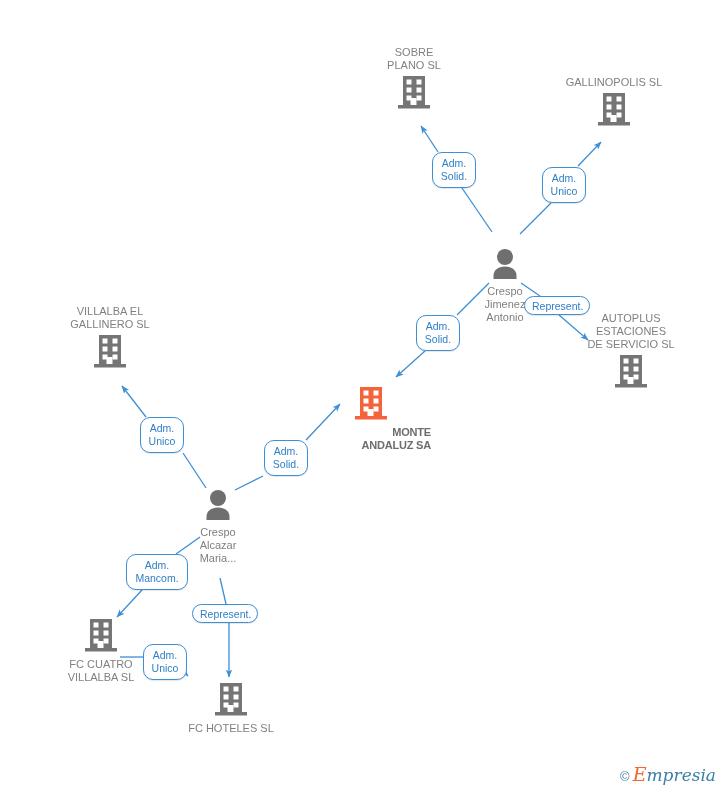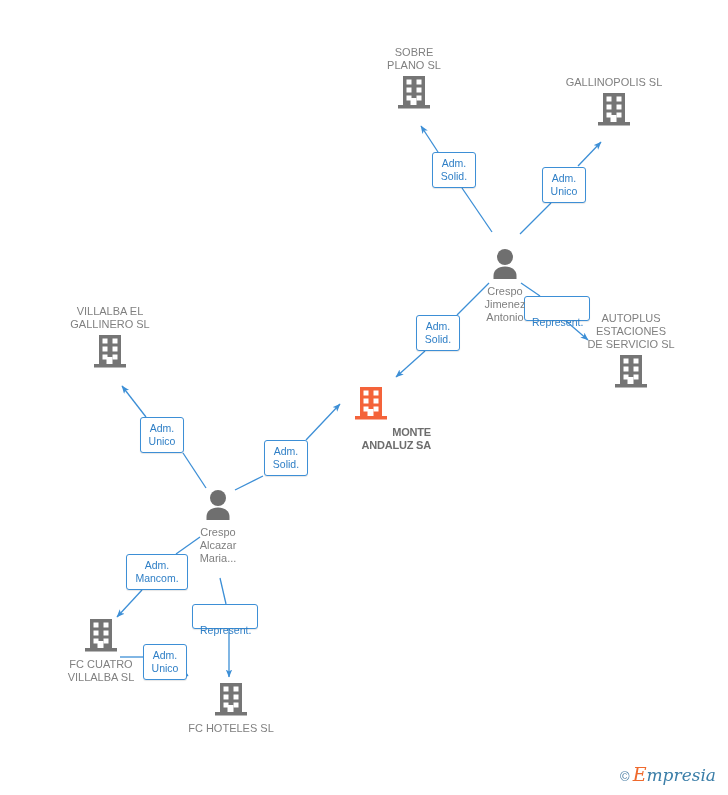--- a/index.html
+++ b/index.html
@@ -49,30 +49,30 @@
     text-align: right;
   }
   .node.caption-above .caption { margin-top: 0; margin-bottom: 2px; }
 
   
   .rel {
     position: absolute;
     box-sizing: border-box;
     background: #ffffff;
     border: 1.5px solid #3d8fd6;
-    border-radius: 3px;
+    border-radius: 10px;
     color: #2f7fc6;
     font-size: 10.5px;
     line-height: 13px;
     text-align: center;
     padding: 4px 6px 5px 6px;
     white-space: pre-line;
     box-shadow: 0 1px 1px rgba(0,0,0,0.10);
   }
-  .rel.one-line { padding: 19px 7px 4px 7px; }
+  .rel.one-line { padding: 3px 7px 4px 7px; }
 
   
   #watermark {
     position: absolute;
     right: 12px;
     bottom: 10px;
     font-size: 16px;
     color: #2f6f9f;
     font-family: "DejaVu Serif", serif;
     white-space: nowrap;

